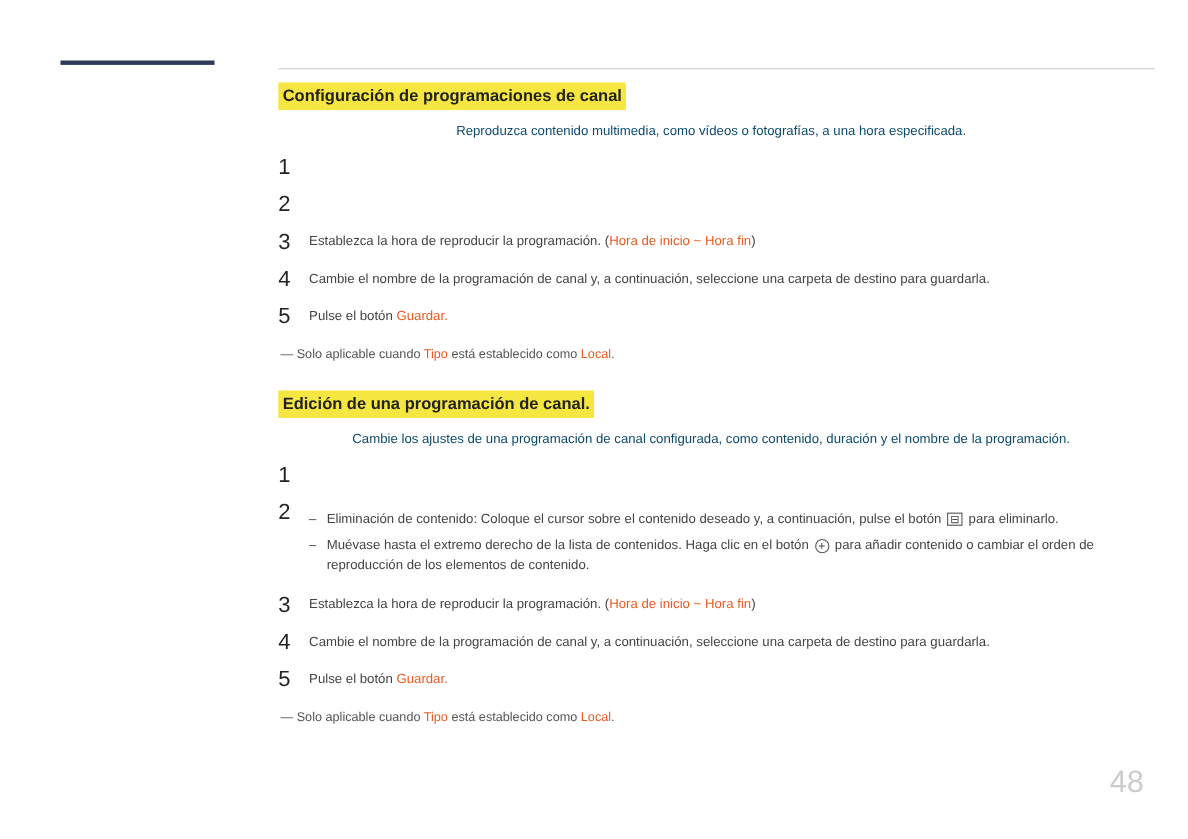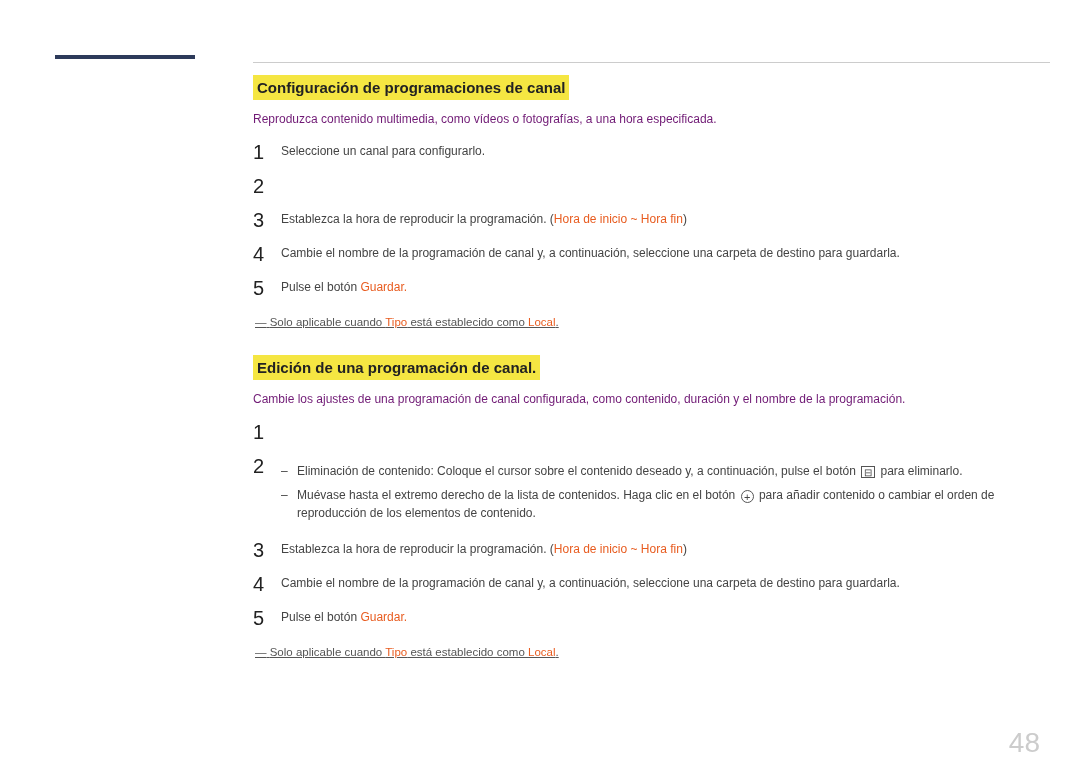--- a/index.html
+++ b/index.html
@@ -61,23 +61,24 @@
       font-size: 15px;
       font-weight: 600;
       color: #222222;
       padding: 2px 4px;
       margin-bottom: 10px;
       line-height: 1.4;
     }
 
     .section-intro {
       font-size: 12px;
-      color: #701a75;
+      color: #0c4a6e;
       margin-bottom: 14px;
       line-height: 1.5;
+      text-align: center;
     }
 
     
     .steps-list {
       list-style: none;
       margin-bottom: 14px;
     }
 
     .step-item {
       display: flex;
@@ -105,21 +106,20 @@
       color: #e85c20;
     }
 
     
     .note-line {
       font-size: 11.5px;
       color: #555555;
       margin-bottom: 22px;
       padding-left: 2px;
       line-height: 1.5;
-      text-decoration: underline;
     }
 
     
     .sub-bullets {
       list-style: none;
       margin-top: 6px;
       margin-left: 0px;
     }
 
     .sub-bullet {
@@ -166,21 +166,21 @@
       position: relative;
       font-size: 11px;
       text-align: center;
       line-height: 13px;
       color: #444;
     }
 
     
     .page-number {
       position: absolute;
-      bottom: 4px;
+      bottom: 36px;
       right: 40px;
       font-size: 28px;
       color: #cccccc;
       font-weight: 300;
     }
 
     .section-gap {
       margin-bottom: 24px;
     }
   </style>
@@ -195,21 +195,20 @@
   <div class="content">
 
     <div class="section-gap">
       <div class="section-title">Configuración de programaciones de canal</div>
       <p class="section-intro">Reproduzca contenido multimedia, como vídeos o fotografías, a una hora especificada.</p>
 
       <ol class="steps-list">
 
         <li class="step-item">
           <span class="step-number">1</span>
-          <span class="step-text">Seleccione un canal para configurarlo.</span>
         </li>
 
         <li class="step-item">
           <span class="step-number">2</span>
         </li>
 
         <li class="step-item">
           <span class="step-number">3</span>
           <span class="step-text">
             <span>Establezca la hora de reproducir la programación. (</span><span class="highlight-orange">Hora de inicio ~ Hora fin</span><span>)</span>

